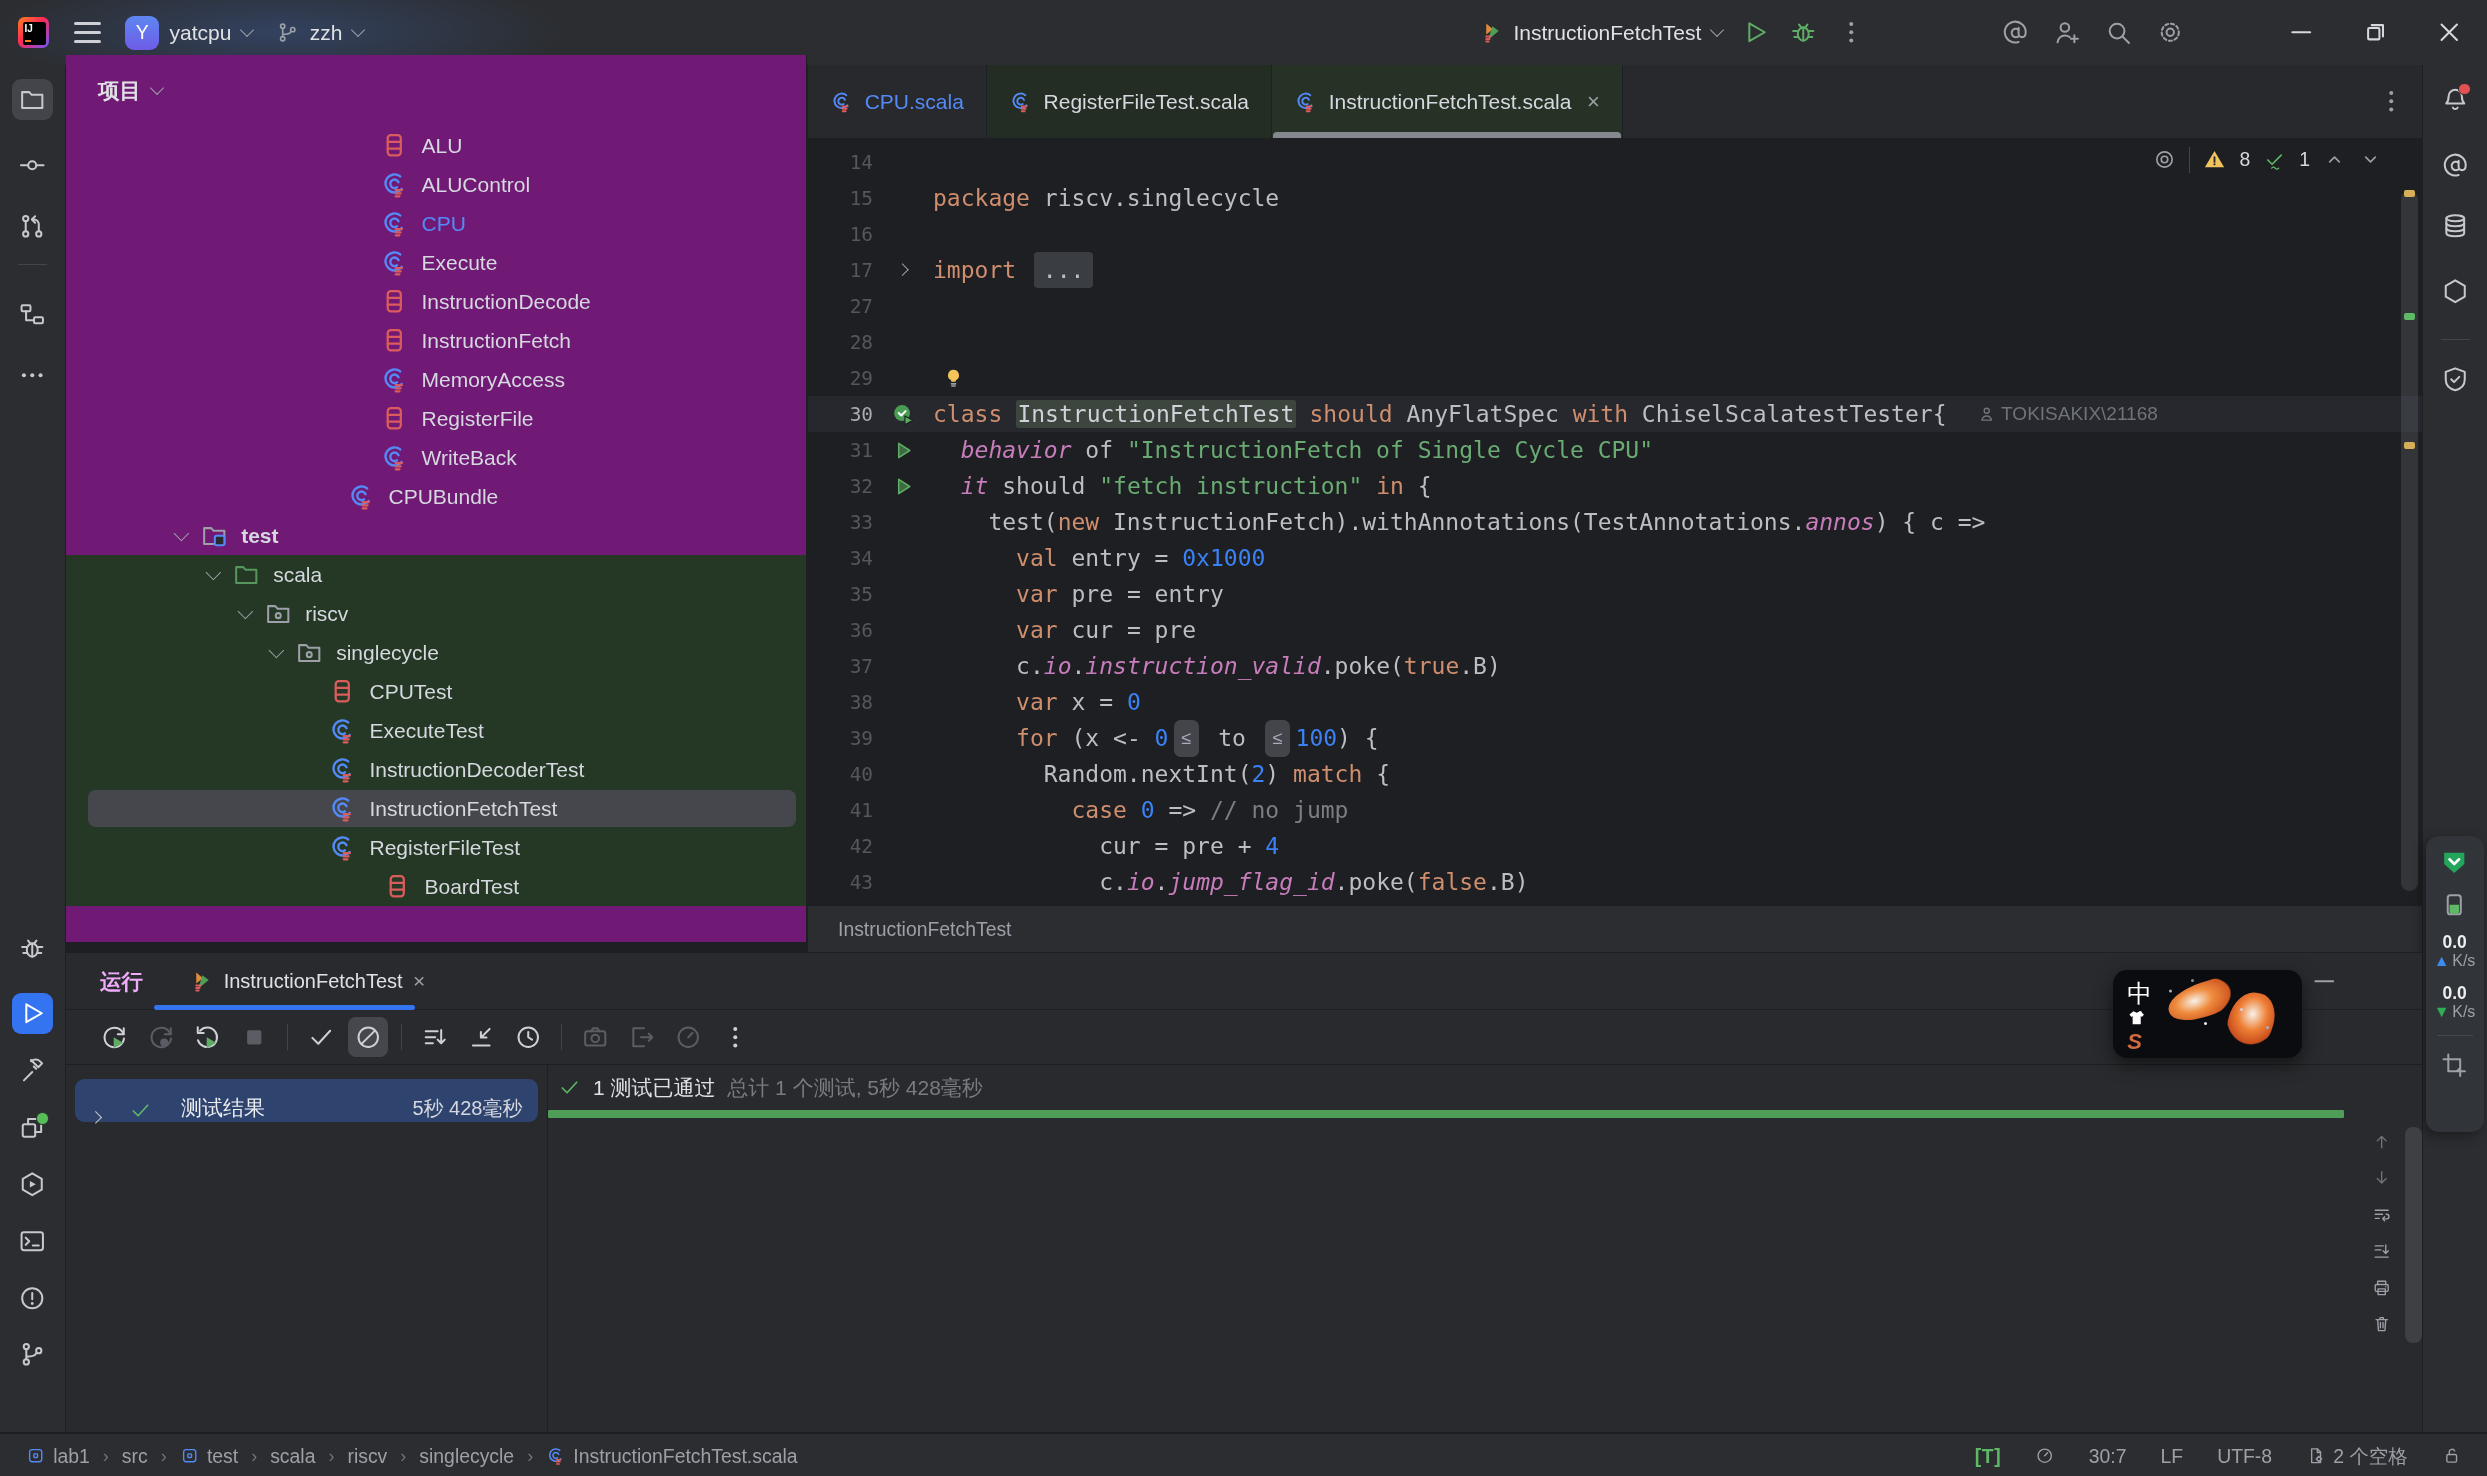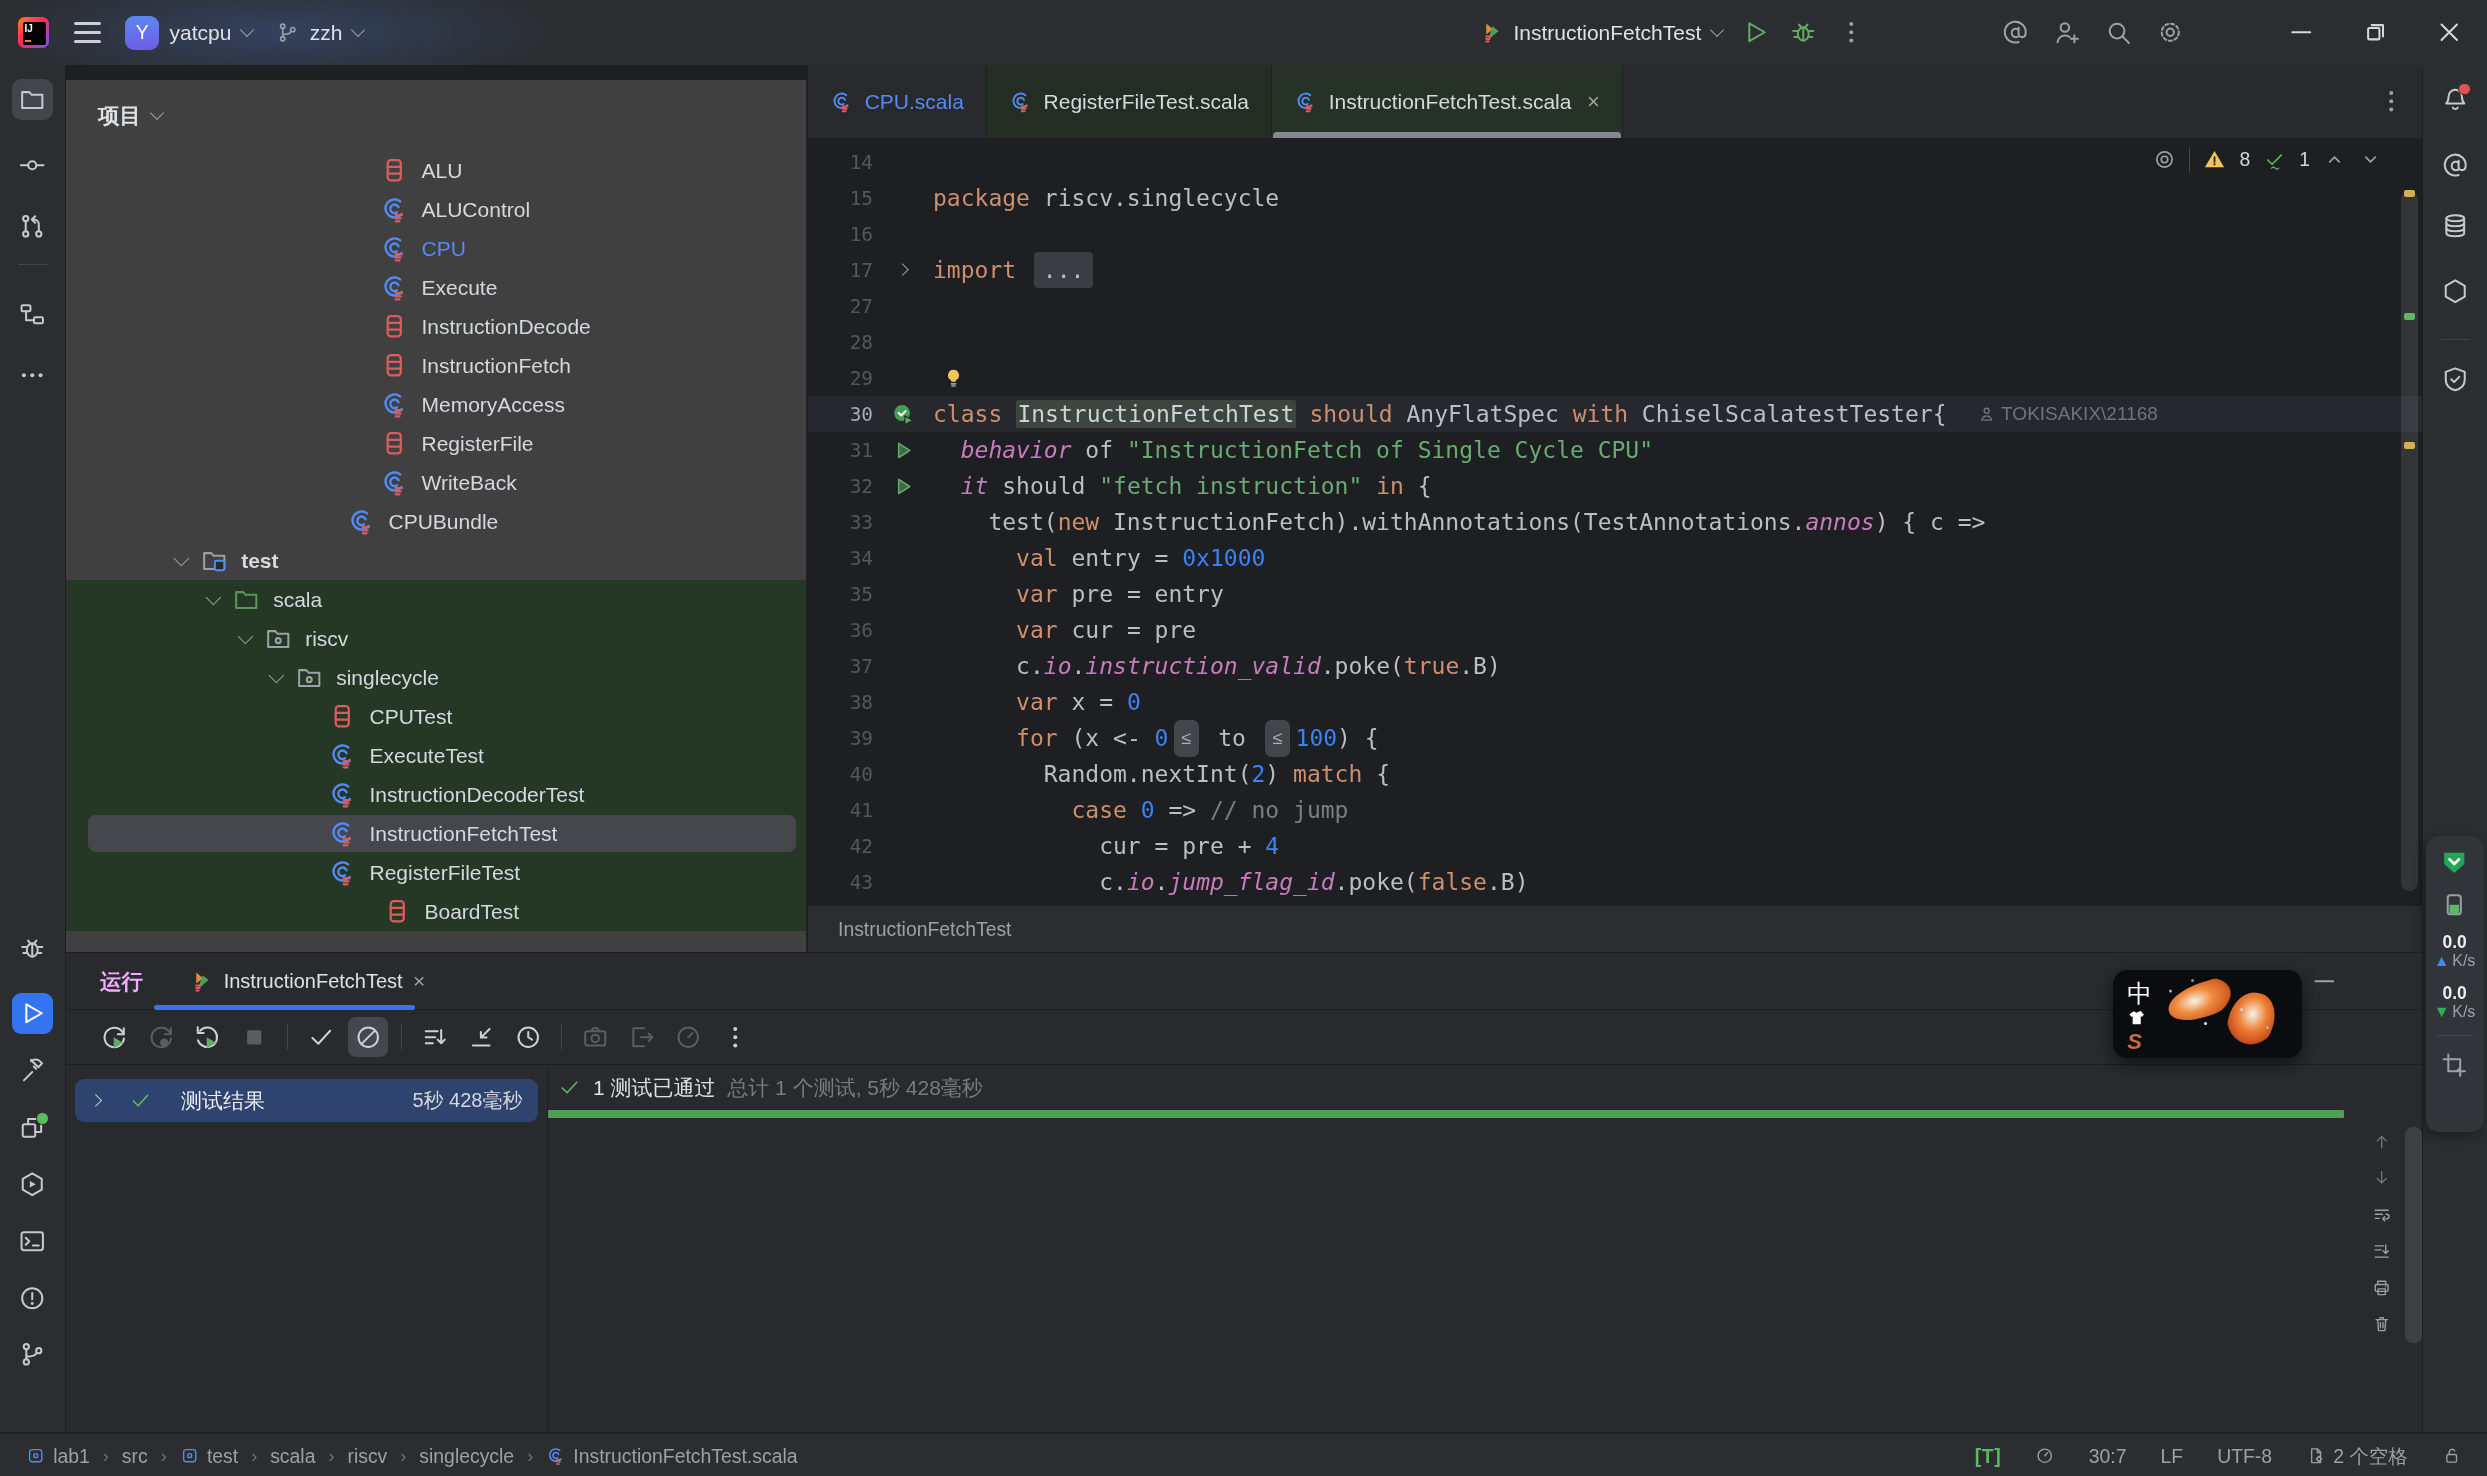--- a/index.html
+++ b/index.html
@@ -38,21 +38,21 @@
   
   #left-stripe{position:absolute;left:0;top:65px;width:65px;height:1367px;background:#2b2d30;
     border-right:1.3px solid #1e1f22;}
   .stripe-btn{position:absolute;left:11.7px;width:41px;height:41px;border-radius:9px;display:flex;
     align-items:center;justify-content:center;color:#c6c8cd;cursor:pointer}
   .stripe-btn.selgray{background:#43454a}
   .stripe-btn.selblue{background:#3574f0;color:#fff}
   .stripe-div{position:absolute;left:18px;width:28.5px;height:1.3px;background:#43454a}
   .gdot{position:absolute;right:3.9px;top:5.2px;width:10.4px;height:10.4px;border-radius:50%;background:#57bd58;border:1.9px solid #2b2d30}
   
-  #project{position:absolute;left:66px;top:80px;width:740px;height:887px;background:#404040;
+  #project{position:absolute;left:66px;top:55px;width:740px;height:887px;background:#701a75;
     border-right:1.3px solid #1e1f22;overflow:hidden;}
   #project .phead{height:71px;display:flex;align-items:center;gap:11.7px;padding-left:32px;
     color:#dfe1e5;font-weight:bold;font-size:21.4px;}
   .tree{position:relative}
   .trow{height:39px;display:flex;align-items:center;gap:13px;position:relative;cursor:pointer;white-space:nowrap}
   .trow .tlabel{font-size:21px;color:#d5d8de;position:relative;z-index:2}
   .trow.tgreen{background:#253826}
   .trow.sel::before{content:'';position:absolute;left:22px;right:10.4px;top:0.6px;bottom:0.6px;background:#45474c;border-radius:7.8px;}
   .trow>*{position:relative;z-index:2}
   .tchev{width:9.7px;height:9.7px;border-right:1.9px solid #9da0a8;border-bottom:1.9px solid #9da0a8;
@@ -111,21 +111,21 @@
   .rp-title{font-weight:bold;color:#f0abfc;font-size:21.4px}
   .rp-tab{display:flex;align-items:center;gap:10.4px;margin-left:41px;height:100%;position:relative;padding:0 6.5px;cursor:pointer}
   .rp-tab::after{content:'';position:absolute;left:-30px;right:17px;bottom:-1.3px;height:5.8px;border-radius:3.9px;background:#3574f0;}
   .rp-hdr-actions{position:absolute;right:84px;top:0;height:56px;display:flex;align-items:center;gap:41px;color:#9da0a8}
   .rp-toolbar{height:54px;display:flex;align-items:center;gap:6.5px;padding-left:28.5px;border-bottom:1.3px solid #1e1f22;}
   .tbtn{width:40px;height:40px;border-radius:7.8px;display:flex;align-items:center;justify-content:center;cursor:pointer}
   .tbtn.toggled{background:#45474c}
   .tb-div{width:1.3px;height:26px;background:#43454a;margin:0 6.5px}
   .rp-body{position:relative;height:367px;display:flex;}
   .rp-tree{width:481px;border-right:1.3px solid #1e1f22;padding-top:14.2px;}
-  .rtrow{margin:0 9px;height:43px;border-radius:9px;background:#2e436e;display:flex;align-items:center;gap:29px;padding:0 15.5px;cursor:pointer}
+  .rtrow{margin:0 9px;height:43px;border-radius:9px;background:#2e436e;display:flex;align-items:flex-end;gap:29px;padding:0 15.5px;cursor:pointer}
   .rtrow .rchev{width:8.4px;height:8.4px;border-top:1.9px solid #c6c8cd;border-right:1.9px solid #c6c8cd;transform:rotate(45deg);flex:none}
   .rtrow .lbl{color:#eceef2;font-size:21px}
   .rtrow .dur{margin-left:auto;color:#d5d8de;font-size:20px}
   .rp-console{flex:1;position:relative;padding-top:0;}
   .rc-head{height:45px;display:flex;align-items:center;gap:11.7px;padding-left:10.4px;font-size:21px;}
   .rc-head .ok{color:#dfe1e5}
   .rc-head .tot{color:#787c82}
   .rc-bar{height:7.8px;background:#4e9e58;margin-right:78px;border-radius:1.3px;}
   .rc-out{padding:9px 0 0 7.8px;font-family:"DejaVu Sans Mono",monospace;font-size:21.4px;line-height:35px;}
   .rc-line1{display:inline-block;background:#3e4146;color:#9ea2ab;padding:1.3px 9px 1.3px 2.6px;}

